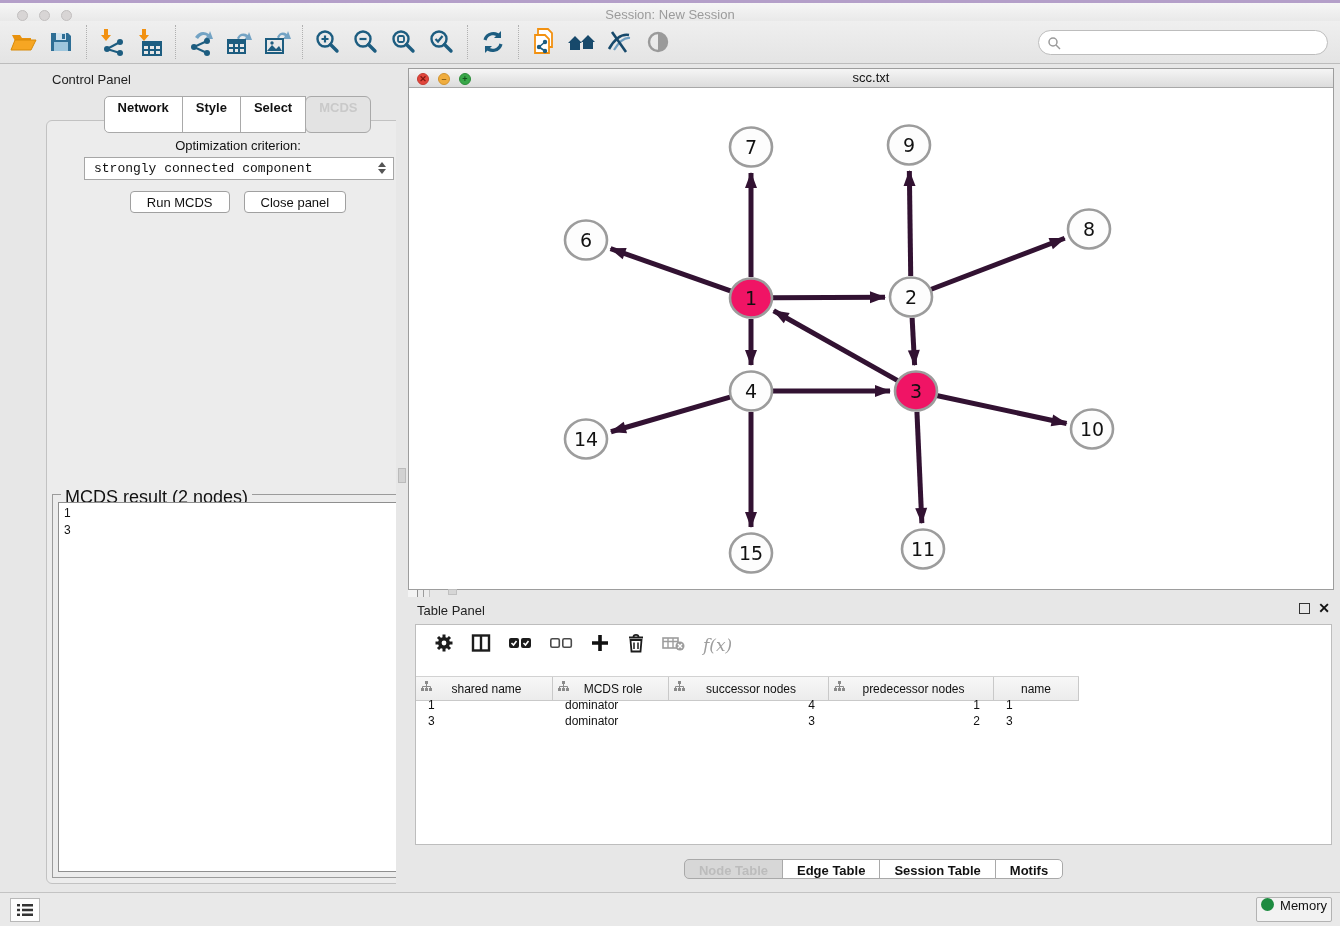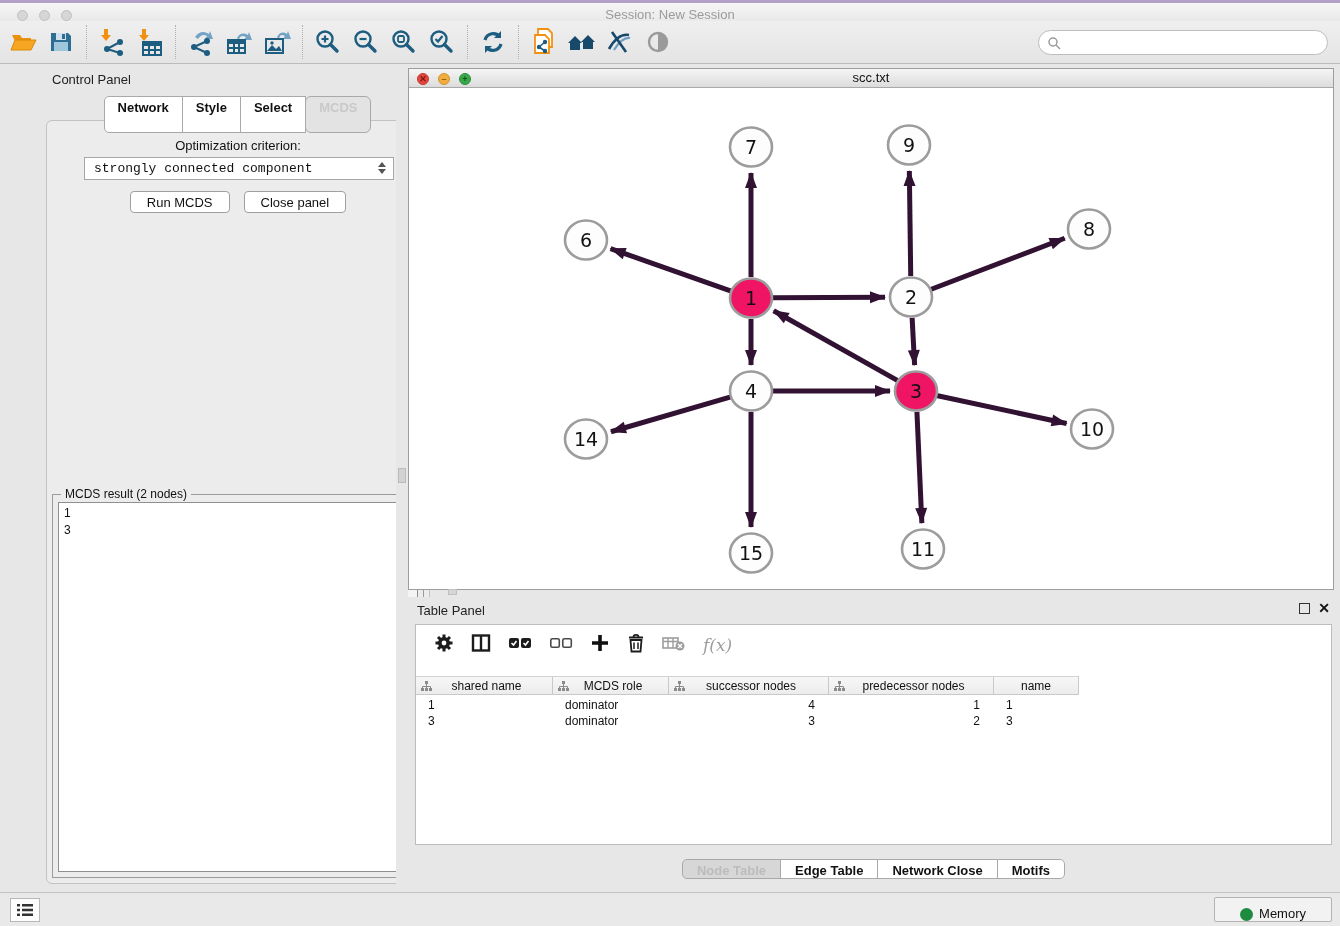--- a/index.html
+++ b/index.html
@@ -48,21 +48,21 @@
     display:flex; align-items:center; padding-left:9px;font-family:Liberation Mono, monospace; }
   .stepper { position:absolute; right:7px; top:4px; display:flex; flex-direction:column; gap:2px; }
   .tri-up { width:0; height:0; border-left:4px solid transparent; border-right:4px solid transparent; border-bottom:5px solid #555; }
   .tri-dn { width:0; height:0; border-left:4px solid transparent; border-right:4px solid transparent; border-top:5px solid #555; }
   .cp-buttons { position:absolute; left:0; top:127px; width:396px; display:flex; justify-content:center; gap:14px; }
   .mac-btn { background:#fff; border:1px solid #a0a0a0; border-radius:4px; font-size:13px;
     color:#111; padding:3px 16px; height:22px; font-family:"Liberation Sans",sans-serif; }
   .result-group { position:absolute; left:12px; top:430px; width:372px; height:384px;
     border:1px solid #9b9b9b; background:#ececec; }
   .result-legend { position:absolute; left:8px; top:-8px; background:#ececec; padding:0 4px;
-    font-size:12px; color:#111; }
+    font-size:18px; color:#111; }
   .result-area { position:absolute; left:5px; top:7px; right:5px; bottom:5px; background:#fff;
     border:1px solid #8f8f8f; font-size:12px; color:#111; padding:2px 5px; white-space:pre; line-height:17px; }
   .result-scroll { position:absolute; right:6px; top:8px; bottom:6px; width:11px; background:#f4f4f4; border-left:1px solid #e2e2e2; }
 
   
   .vsplit { position:absolute; left:396px; top:0; width:12px; height:828px; background:#e7e7e7; }
   .vgrip { position:absolute; left:2px; top:404px; width:8px; height:15px; background:#d2d2d2; border:1px solid #bbb; }
   .hsplit-grip { position:absolute; left:448px; top:525px; width:9px; height:6px; background:#d6d6d6; border:1px solid #c0c0c0; }
 
   
@@ -78,42 +78,42 @@
   .tl-green { left:50px; background:#39a849; border:1px solid #2d8c3b; color:#14541d; }
   .net-canvas { position:absolute; left:0; top:19px; }
 
   
   .table-panel { position:absolute; left:408px; top:533px; width:932px; height:293px; background:#e7e7e7; }
   .tp-header { position:absolute; left:9px; top:6px; font-size:13px; color:#222; }
   .tp-icons { position:absolute; right:10px; top:6px; display:flex; gap:8px; align-items:center; }
   .tp-box { position:absolute; left:7px; top:27px; width:917px; height:221px; background:#fff; border:1px solid #bdbdbd; }
   .tp-toolbar { position:absolute; left:0; top:0; width:100%; height:40px; display:flex; align-items:center; padding-left:18px; gap:17px; }
   .fx-label { font-size:17px; font-style:italic; color:#9d9d9d; font-family:"DejaVu Serif", serif; }
-  .tbl-header { position:absolute; left:0; top:51px; height:19px; display:flex;
+  .tbl-header { position:absolute; left:0; top:51px; height:25px; display:flex;
     background:linear-gradient(#f7f7f7,#ececec); border-top:1px solid #d2d2d2; border-bottom:1px solid #c9c9c9; }
   .th-cell { display:flex; align-items:center; justify-content:center; gap:5px;
     border-right:1px solid #c9c9c9; font-size:12px; color:#111; position:relative; }
   .th-icon { position:absolute; left:5px; top:4px; }
   .tbl-row { position:absolute; left:0; height:16px; display:flex; font-size:12px; color:#111; }
   .td-cell { overflow:hidden; white-space:nowrap; }
   .tp-tabs { position:absolute; left:0; top:262px; width:100%; display:flex; justify-content:center; }
   .ttab { padding:3px 14px 0; background:#fff; border:1px solid #a9a9a9; margin-left:-1px;
     font-size:13px; font-weight:bold; color:#111; }
   .ttab:first-child { border-radius:5px 0 0 5px; }
   .ttab:last-child { border-radius:0 5px 5px 0;text-align:right; }
   .ttab.active { background:#d7d7d7; color:#bcbcbc; }
 
   
   .statusbar { position:absolute; left:0; top:892px; width:1340px; height:34px;
     background:#e9e9e9; border-top:1px solid #c3c3c3; }
   .sb-list-btn { position:absolute; left:10px; top:5px; width:30px; height:24px; background:#fdfdfd;
     border:1px solid #b8b8b8; display:flex; align-items:center; justify-content:center; }
   .memory-btn { position:absolute; right:8px; top:4px; height:25px; background:#f2f2f2;
-    border:1px solid #b3b3b3; border-radius:2px; display:flex; align-items:flex-end; gap:6px;
-    padding:0 25px; font-size:13px; color:#111; }
+    border:1px solid #b3b3b3; border-radius:2px; display:flex; align-items:flex-start; gap:6px;
+    padding:0 4px; font-size:13px; color:#111; }
   .mem-dot { width:13px; height:13px; border-radius:50%; background:#1d8b40; }
 </style>
 </head>
 <body>
 
 <div class="desktop-strip"></div>
 <div class="titlebar">
   <div class="traffic" style="left:17px"></div>
   <div class="traffic" style="left:39px"></div>
   <div class="traffic" style="left:61px"></div>
@@ -504,21 +504,21 @@
             <div class="td-cell" style="width: 116px; text-align: left; padding: 1px 2px 0px 12px;">dominator</div>
             <div class="td-cell" style="width: 160px; text-align: right; padding: 1px 14px 0px 2px;">3</div>
             <div class="td-cell" style="width: 165px; text-align: right; padding: 1px 14px 0px 2px;">2</div>
             <div class="td-cell" style="width: 85px; text-align: left; padding: 1px 2px 0px 12px;">3</div>
           </div>
         </div>
     </div>
     <div class="tp-tabs">
         <div class="ttab active">Node Table</div>
         <div class="ttab">Edge Table</div>
-        <div class="ttab">Network Close</div>
+        <div class="ttab">Session Table</div>
         <div class="ttab">Motifs</div>
       </div>
   </div>
 </div>
 
 <div class="statusbar">
   <div class="sb-list-btn">
     <svg width="18" height="14" viewBox="0 0 18 14">
       <g fill="#333">
           <rect x="1" y="1" width="3" height="2.4"></rect>

